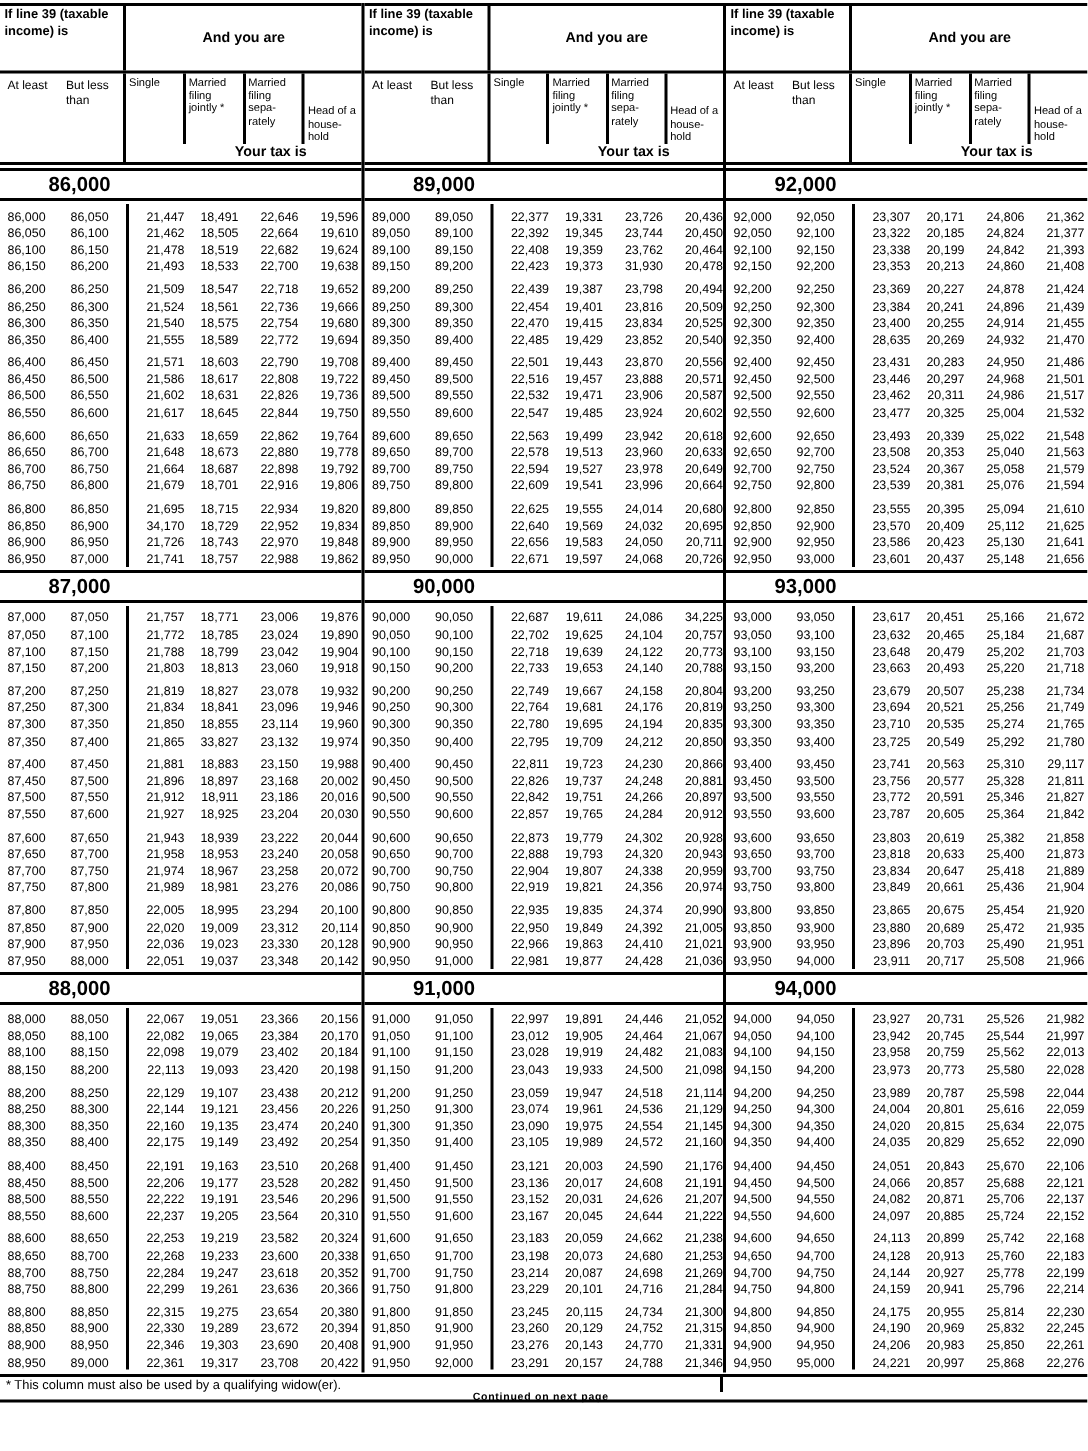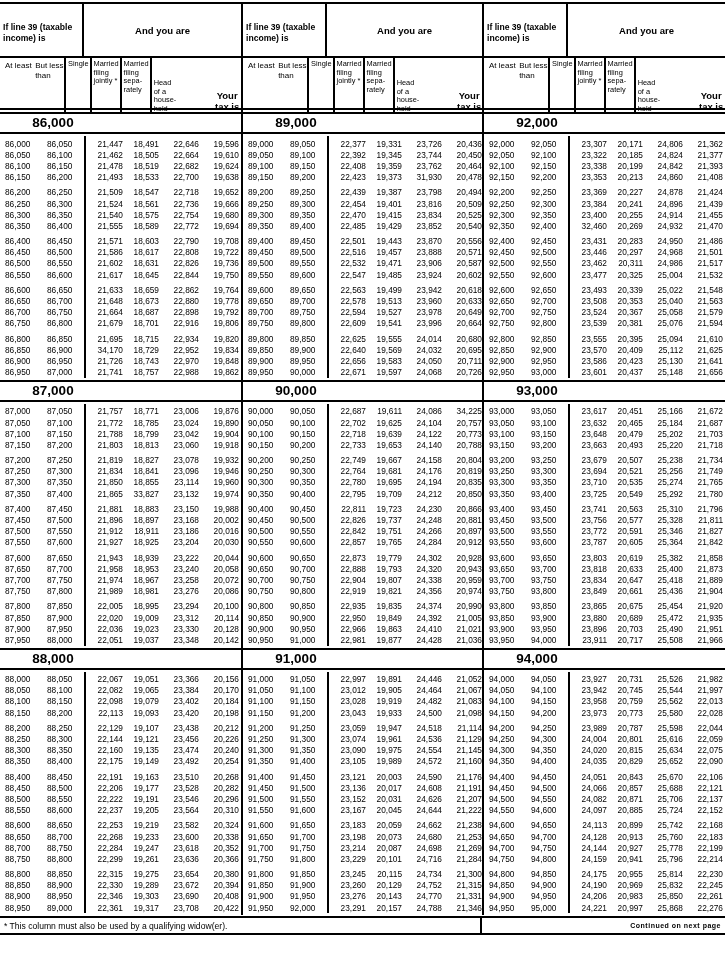--- a/index.html
+++ b/index.html
@@ -18,27 +18,27 @@
 
   
   .panels { display: flex; width: 725px; }
   .panel { width: 241px; }
   .panel + .panel { border-left: 2px solid #000; }
   .panel:last-child { width: 243px; }
 
   
   .ph { border-top: 2px solid #000; border-bottom: 2px solid #000; height: 108px; display: flex; flex-direction: column; }
   .ph-row-a { display: flex; height: 54px; border-bottom: 2px solid #000; }
-  .ph-income { width: 84px; border-right: 2px solid #000; font-weight: bold; font-size: 8.6px; line-height: 1.25; padding: 18px 3px; }
+  .ph-income { width: 84px; border-right: 2px solid #000; font-weight: bold; font-size: 8.6px; line-height: 1.25; padding: 0 3px; }
   .ph-aya { flex: 1; display: flex; align-items: center; justify-content: center; font-weight: bold; font-size: 9.5px; }
   .ph-row-b { display: flex; flex: 1; }
-  .ph-b-left { width: 66px; border-right: 2px solid #000; display: flex; }
+  .ph-b-left { width: 84px; border-right: 2px solid #000; display: flex; }
   .ph-al { width: 42px; font-size: 8px; line-height: 1.25; padding: 3px 0 0 5px; }
   .ph-bl { width: 40px; font-size: 8px; line-height: 1.25; padding: 3px 0 0 2px; }
-  .ph-b-right { flex: 1; display: flex; flex-direction: row; align-items: flex-end; }
+  .ph-b-right { flex: 1; display: flex; flex-direction: column; }
   .status-cells { flex: 1; display: flex; }
   .st { flex: 1; border-right: 2px solid #000; font-size: 7.4px; line-height: 1.15; padding: 2px 1px 0 2px; }
   .st:last-child { border-right: none; margin-top: 19px; }
   .your-tax { text-align: center; font-weight: bold; font-size: 9.5px; padding-bottom: 1px; padding-left: 36px; }
 
   
   .section-label { border-top: 2px solid #000; border-bottom: 2px solid #000; padding: 1px 0 2px 0; margin: 2px 0 2px 0; }
   .section-label span { display: block; width: 106px; text-align: center; font-size: 13.5px; font-weight: bold; }
   .section-body { position: relative; padding-top: 2px; }
   .section-body::before { content: ""; position: absolute; left: 84px; top: 0; bottom: 0; width: 2px; background: #000; }
@@ -47,21 +47,21 @@
   .row { display: flex; height: 11.2px; align-items: center; font-size: 8.3px; white-space: nowrap; }
   .c { display: block; }
   .c-al { width: 45px; padding-left: 5px; }
   .c-bl { width: 39px; padding-left: 2px; }
   .c-s  { width: 37px; text-align: right; margin-left: 2px; }
   .c-mj { width: 34px; text-align: right; margin-left: 2px; }
   .c-ms { width: 38px; text-align: right; margin-left: 2px; }
   .c-hh { width: 38px; text-align: right; margin-left: 2px; }
 
   
-  .footer { display: flex; border-top: 2px solid #000; border-bottom: 2px solid #000; height: 19px; align-items: center; margin-top: 1px; }
+  .footer { display: flex; border-top: 2px solid #000; border-bottom: 2px solid #000; height: 19px; align-items: center; margin-top: 1px; flex-direction: column; }
   .foot-left { width: 482px; align-self: stretch; display: flex; align-items: center; border-right: 2px solid #000; font-size: 8.6px; padding-left: 4px; }
   .foot-right { flex: 1; text-align: right; font-size: 7px; font-weight: bold; letter-spacing: 0.5px; padding-right: 4px; }
 </style>
 </head>
 <body>
 
 <div class="page">
 
 
   <div class="panels">
@@ -1255,21 +1255,21 @@
                 <span class="c c-al">92,300</span>
                 <span class="c c-bl">92,350</span>
                 <span class="c c-s">23,400</span>
                 <span class="c c-mj">20,255</span>
                 <span class="c c-ms">24,914</span>
                 <span class="c c-hh">21,455</span>
               </div>
               <div class="row">
                 <span class="c c-al">92,350</span>
                 <span class="c c-bl">92,400</span>
-                <span class="c c-s">32,460</span>
+                <span class="c c-s">28,635</span>
                 <span class="c c-mj">20,269</span>
                 <span class="c c-ms">24,932</span>
                 <span class="c c-hh">21,470</span>
               </div>
             </div>
             <div class="group">
               <div class="row">
                 <span class="c c-al">92,400</span>
                 <span class="c c-bl">92,450</span>
                 <span class="c c-s">23,431</span>
@@ -1445,21 +1445,21 @@
                 <span class="c c-hh">21,780</span>
               </div>
             </div>
             <div class="group">
               <div class="row">
                 <span class="c c-al">93,400</span>
                 <span class="c c-bl">93,450</span>
                 <span class="c c-s">23,741</span>
                 <span class="c c-mj">20,563</span>
                 <span class="c c-ms">25,310</span>
-                <span class="c c-hh">21,796</span>
+                <span class="c c-hh">29,117</span>
               </div>
               <div class="row">
                 <span class="c c-al">93,450</span>
                 <span class="c c-bl">93,500</span>
                 <span class="c c-s">23,756</span>
                 <span class="c c-mj">20,577</span>
                 <span class="c c-ms">25,328</span>
                 <span class="c c-hh">21,811</span>
               </div>
               <div class="row">

